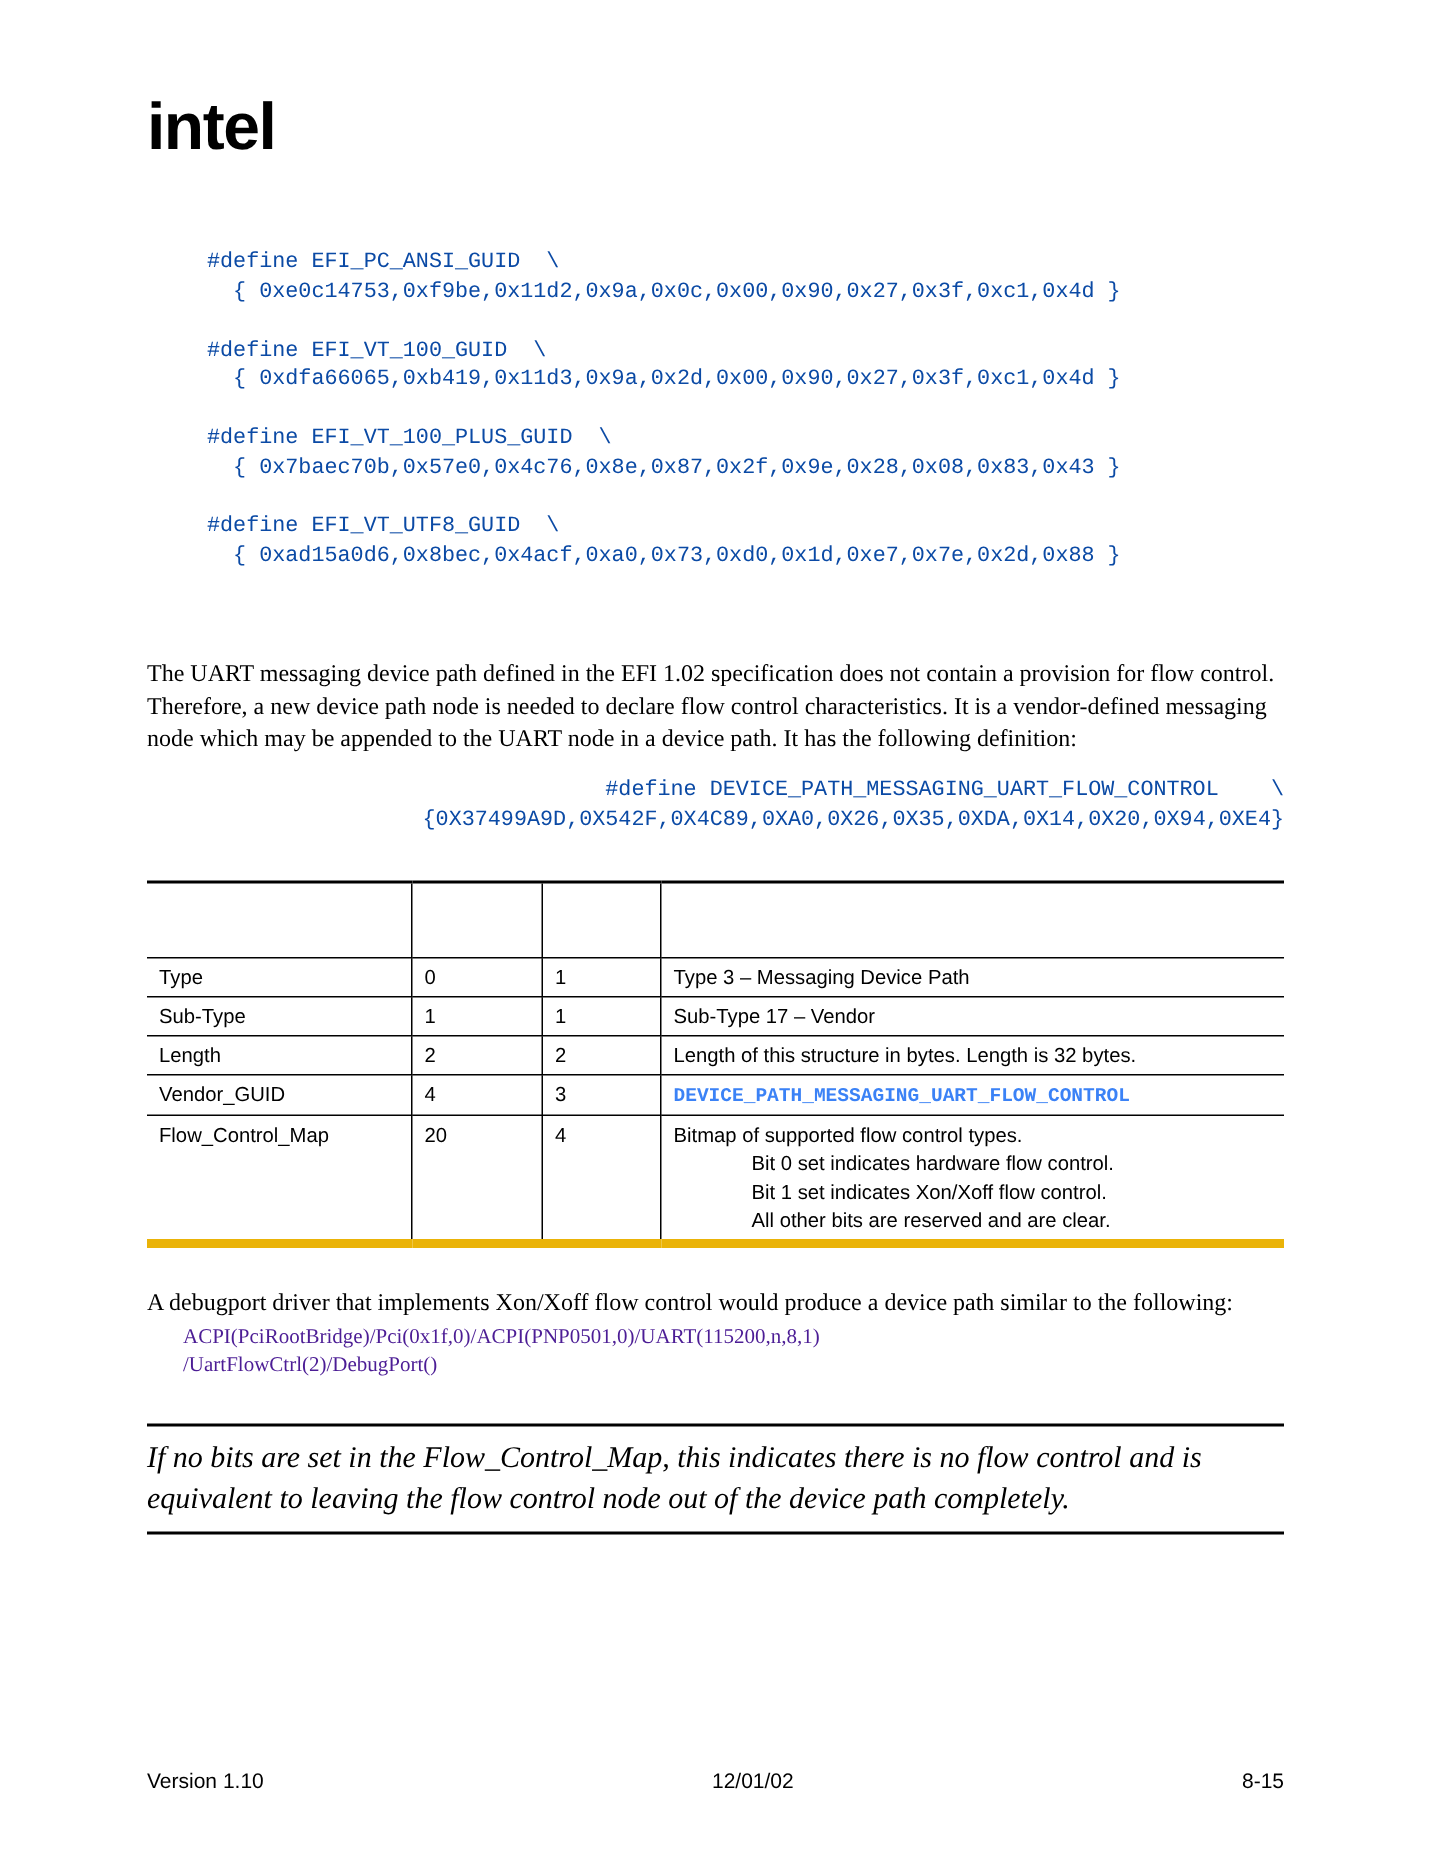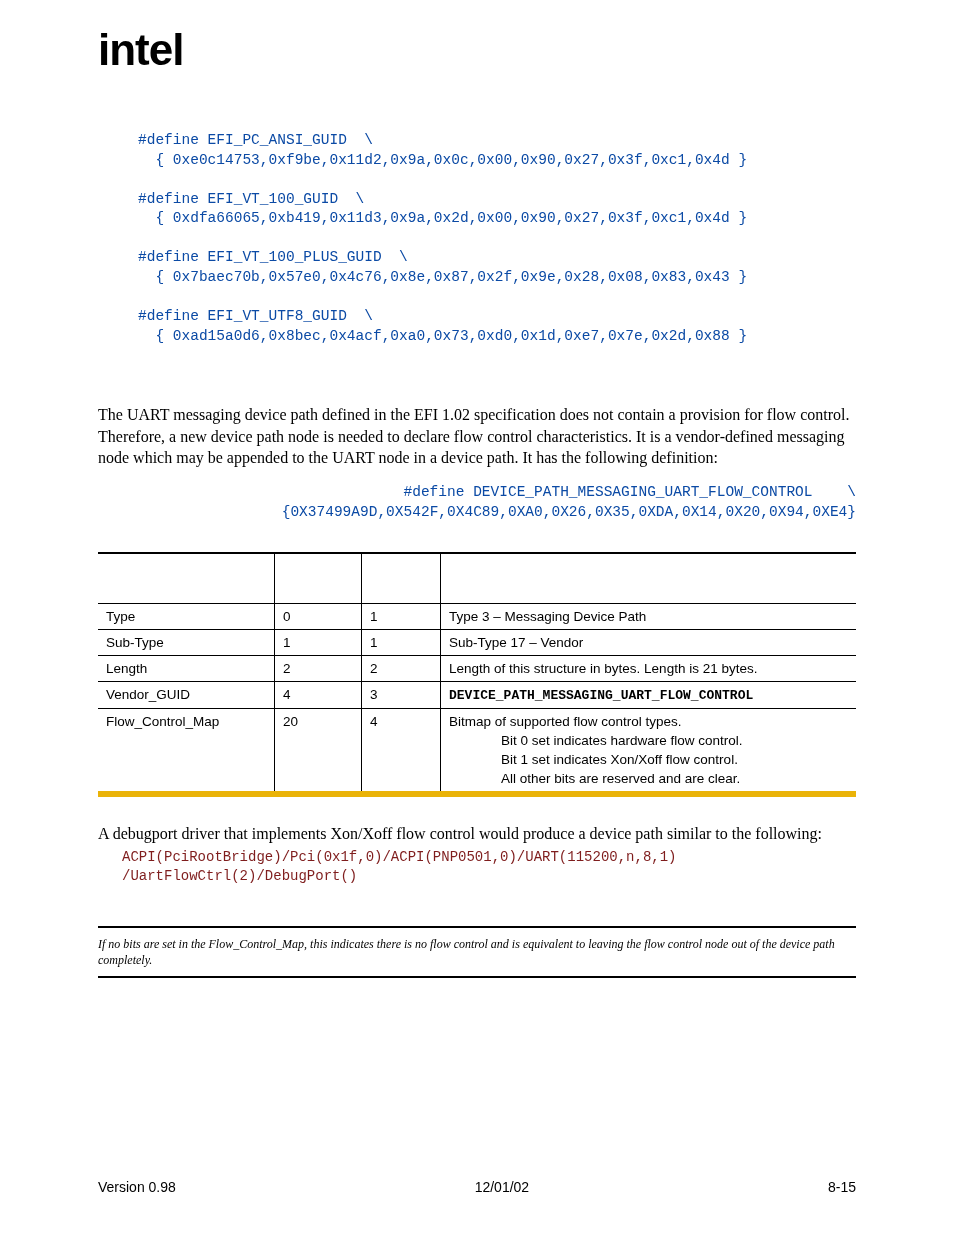--- a/index.html
+++ b/index.html
@@ -7,21 +7,21 @@
     padding: 0;
     background: #fff;
     font-family: "Times New Roman", Times, serif;
     color: #000;
     width: 954px;
     height: 1235px;
     position: relative;
     box-sizing: border-box;
   }
   .page {
-    padding: 25px 98px 40px 98px;
+    padding: 60px 98px 40px 98px;
     box-sizing: border-box;
     height: 100%;
     position: relative;
   }
   .logo {
     font-family: Arial, Helvetica, sans-serif;
     font-weight: 800;
     font-size: 44px;
     letter-spacing: -1px;
     margin-bottom: 56px;
@@ -81,45 +81,45 @@
   table.spec tbody tr:last-child td {
     border-bottom: 6px solid #eab308;
   }
   .col1 { width: 160px; }
   .col2 { width: 70px; }
   .col3 { width: 62px; }
 
   .cellcode {
     font-family: "Courier New", Courier, monospace;
     font-weight: bold;
-    color: #000000;
+    color: #3b82f6;
     font-size: 13px;
   }
   .subline {
     padding-left: 52px;
     display: block;
     margin-top: 4px;
   }
 
   .codeinline {
-    font-family: Liberation Mono, monospace;
-    color: #7f1d1d;
+    font-family: Liberation Serif, serif;
+    color: #4c1d95;
     font-size: 14px;
     white-space: pre;
     line-height: 1.35;
     margin-left: 24px;
   }
 
   .notebox {
     border-top: 2px solid #000;
     border-bottom: 2px solid #000;
     padding: 8px 0;
-    margin-top: 40px;
+    margin-top: 28px;
     font-style: italic;
-    font-size: 12px;
+    font-size: 20px;
     line-height: 1.35;
   }
 
   .footer {
     position: absolute;
     bottom: 40px;
     left: 98px;
     right: 98px;
     font-family: Arial, Helvetica, sans-serif;
     font-size: 14px;
@@ -173,21 +173,21 @@
       <tr>
         <td>Sub-Type</td>
         <td>1</td>
         <td>1</td>
         <td>Sub-Type 17 – Vendor</td>
       </tr>
       <tr>
         <td>Length</td>
         <td>2</td>
         <td>2</td>
-        <td>Length of this structure in bytes.  Length is 21 bytes.</td>
+        <td>Length of this structure in bytes.  Length is 32 bytes.</td>
       </tr>
       <tr>
         <td>Vendor_GUID</td>
         <td>4</td>
         <td>3</td>
         <td><span class="cellcode">DEVICE_PATH_MESSAGING_UART_FLOW_CONTROL</span></td>
       </tr>
       <tr>
         <td>Flow_Control_Map</td>
         <td>20</td>
@@ -207,17 +207,17 @@
   <p class="para">A debugport driver that implements Xon/Xoff flow control would produce a device path similar to the following:</p>
 
   <div style="height:4px;"></div>
 
   <div class="codeinline">ACPI(PciRootBridge)/Pci(0x1f,0)/ACPI(PNP0501,0)/UART(115200,n,8,1)
 /UartFlowCtrl(2)/DebugPort()</div>
 
   <div class="notebox">If no bits are set in the Flow_Control_Map, this indicates there is no flow control and is equivalent to leaving the flow control node out of the device path completely.</div>
 
   <div class="footer">
-    <span>Version 0.98</span>
+    <span>Version 1.10</span>
     <span>12/01/02</span>
     <span>8-15</span>
   </div>
 </div>
 
 </body></html>

